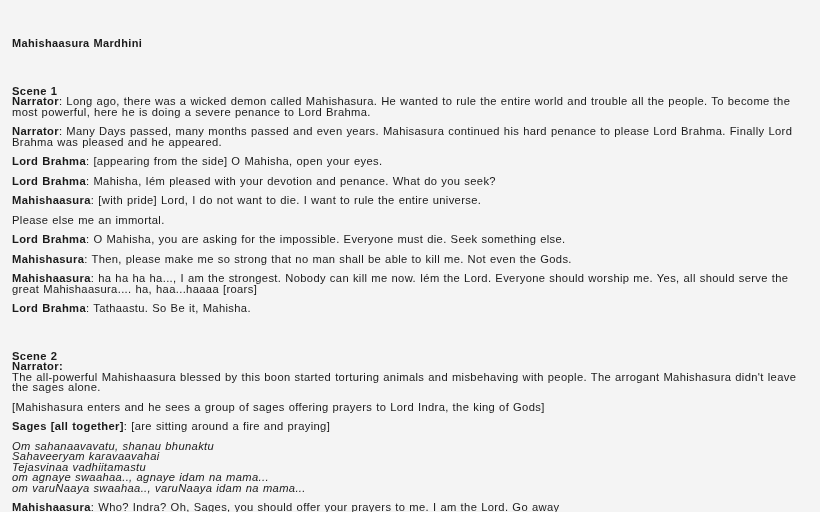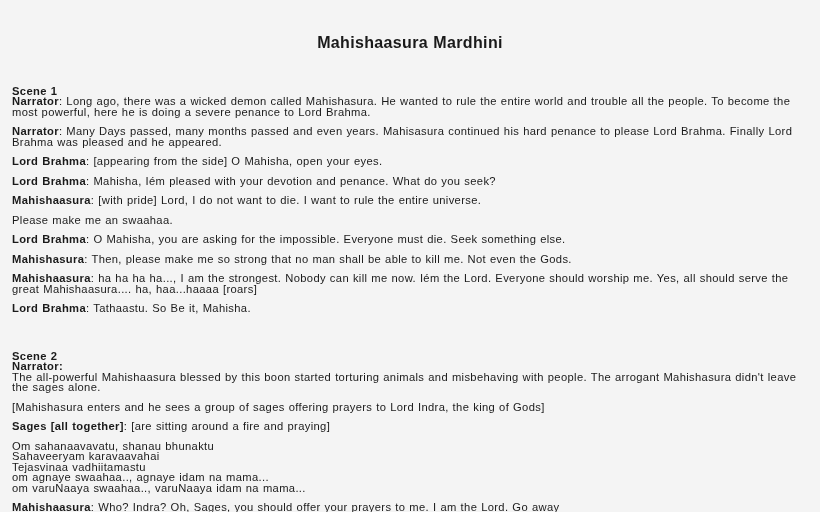--- a/index.html
+++ b/index.html
@@ -17,36 +17,36 @@
       line-height: 10.5px;
     }
     .page {
       position: relative;
       padding: 38px 12px 0 12px;
       letter-spacing: 0.35px;
       word-spacing: 0.5px;
     }
     .title {
       font-weight: bold;
-      font-size: 16px;
+      font-size: 11px;
       margin: 0 0 14px 0;
-      text-align: center;
     }
     .scene-label {
       font-weight: bold;
       display: block;
       margin-top: 37px;
     }
     .para {
       margin: 0 0 9px 0;
     }
     .speaker {
       font-weight: bold;
     }
     .chant {
+      font-style: italic;
       margin: 0 0 9px 0;
     }
     .chant div { display: block; }
   </style>
 </head>
 <body>
 
 <div class="page">
   <div class="title">Mahishaasura Mardhini</div>
 
@@ -67,21 +67,21 @@
 
   <div class="para">
     <span class="speaker">Lord Brahma</span><span>: Mahisha, Iém pleased with your devotion and penance. What do you seek?</span>
   </div>
 
   <div class="para">
     <span class="speaker">Mahishaasura</span><span>: [with pride] Lord, I do not want to die. I want to rule the entire universe.</span>
   </div>
 
   <div class="para">
-    <span>Please make me an swaahaa.</span>
+    <span>Please else me an immortal.</span>
   </div>
 
   <div class="para">
     <span class="speaker">Lord Brahma</span><span>: O Mahisha, you are asking for the impossible. Everyone must die. Seek something else.</span>
   </div>
 
   <div class="para">
     <span class="speaker">Mahishasura</span><span>: Then, please make me so strong that no man shall be able to kill me. Not even the Gods.</span>
   </div>
 

